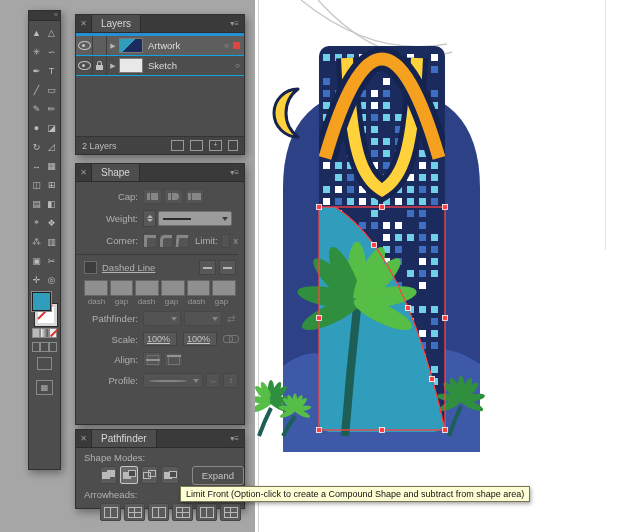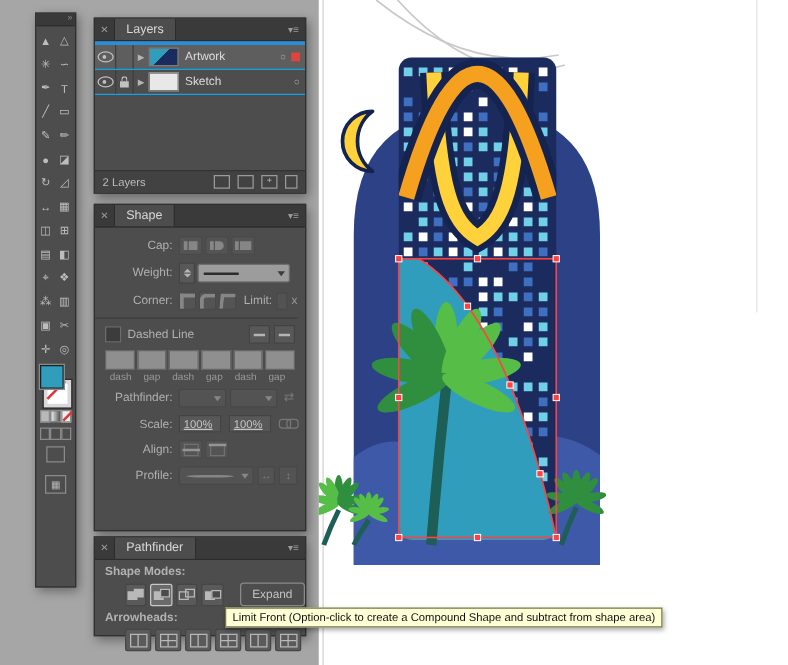--- a/index.html
+++ b/index.html
@@ -107,27 +107,27 @@
   .dash-fields{display:flex;margin:0 0 1px 8px;}
   .dash-field{width:23px;height:14px;background:#8f8f8f;border:1px solid #666;margin-right:2px;}
   .dash-labels{display:flex;margin-left:8px;margin-bottom:5px;}
   .dash-labels span{width:25px;text-align:center;font-size:8px;color:#9a9a9a;}
   .swap{color:#9a9a9a;font-size:10px;margin-left:5px;}
   .link{width:14px;height:8px;position:relative;margin-left:6px;}
   .link::before,.link::after{content:"";position:absolute;top:0;width:8px;height:6px;
         border:1px solid #999;border-radius:3px;}
   .link::before{left:0;} .link::after{left:6px;}
   .divider{border-top:1px solid #3c3c3c;margin:2px 0 5px 0;}
-  .dashhdr{display:flex;align-items:center;margin-bottom:5px;color:#b2b2b2;}
+  .dashhdr{display:flex;align-items:center;margin-bottom:5px;color:#b2b2b2;text-decoration:underline;}
   .dashhdr .sp{margin-left:auto;display:flex;margin-right:2px;}
   .flipb{width:15px;height:13px;background:#585858;border:1px solid #434343;color:#b5b5b5;
          font-size:8px;display:flex;align-items:center;justify-content:center;margin-left:3px;}
   
-  .pflabel{font-size:9.5px;color:#b2b2b2;margin:4px 0 3px 8px;font-weight:bold;}
-  .pfbtns{display:flex;align-items:center;padding-left:24px;}
+  .pflabel{font-size:9.5px;color:#b2b2b2;margin:4px 0 3px 8px;}
+  .pfbtns{display:flex;align-items:flex-start;padding-left:24px;}
   .pfbtn{width:22px;height:18px;background:#5a5a5a;border:1px solid #464646;border-radius:2px;
          margin-right:3px;display:flex;align-items:center;justify-content:center;box-sizing:border-box;}
   .pfbtn.hl{border-color:#c8c8c8;background:#6a6a6a;}
   .smi{width:13px;height:10px;position:relative;}
   .smi::before,.smi::after{content:"";position:absolute;width:8px;height:7px;background:#b9b9b9;}
   .smi::before{left:0;top:2px;} .smi::after{left:5px;top:0;}
   .smi.m1::after{background:#4a4a4a;border:1px solid #b9b9b9;width:6px;height:5px;}
   .smi.m2::before{background:transparent;border:1px solid #b9b9b9;width:6px;height:5px;}
   .smi.m2::after{background:transparent;border:1px solid #b9b9b9;width:6px;height:5px;}
   .smi.m3::after{background:#4a4a4a;border:1px solid #b9b9b9;width:6px;height:5px;top:1px;}

